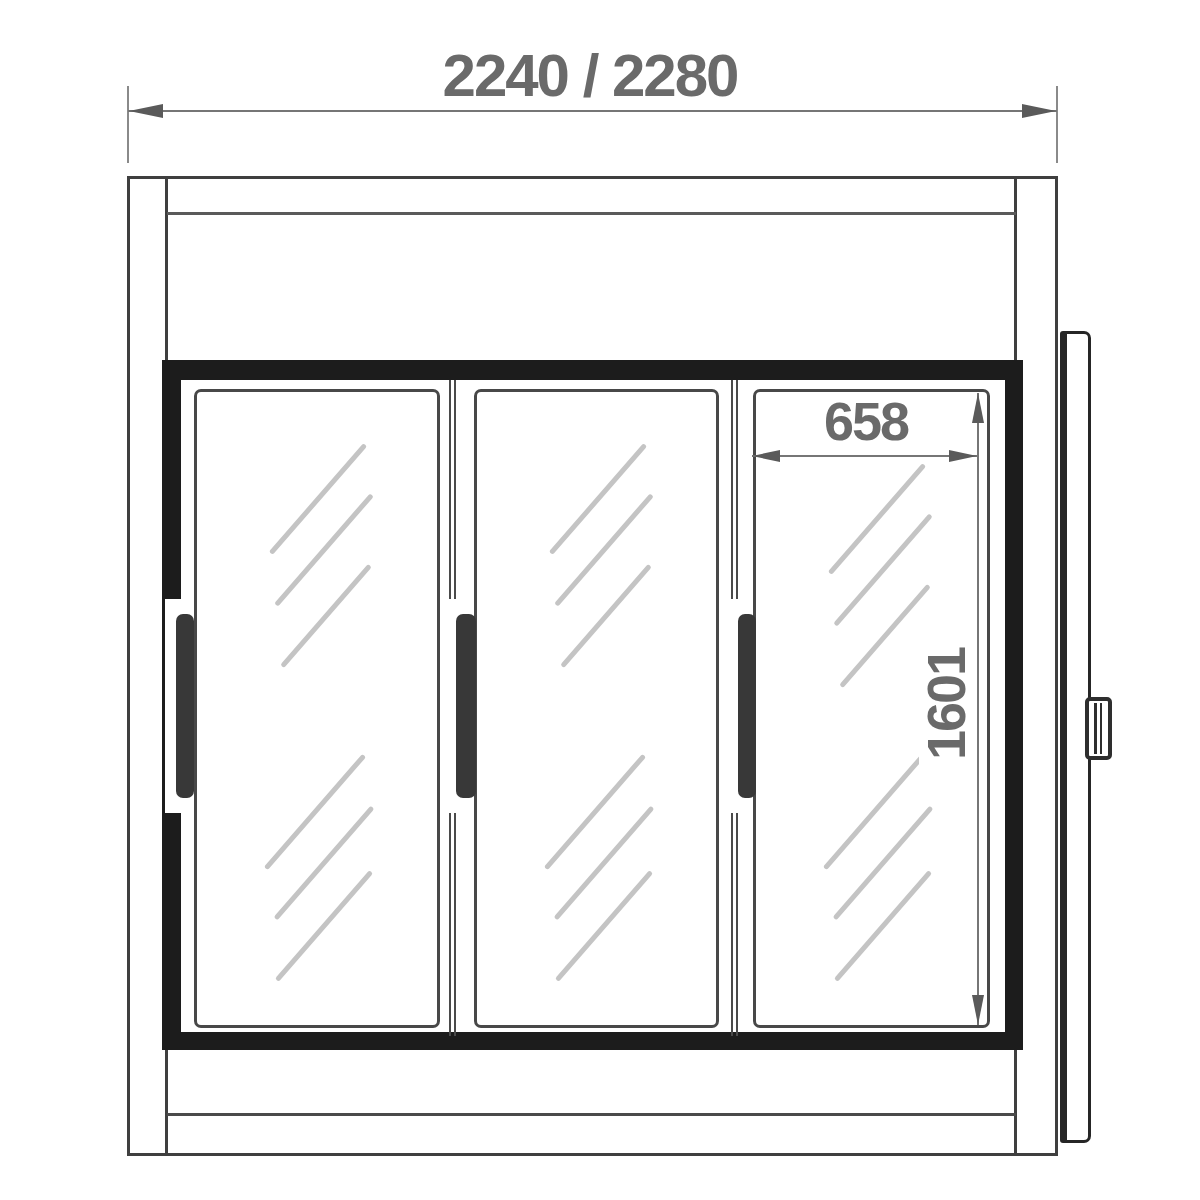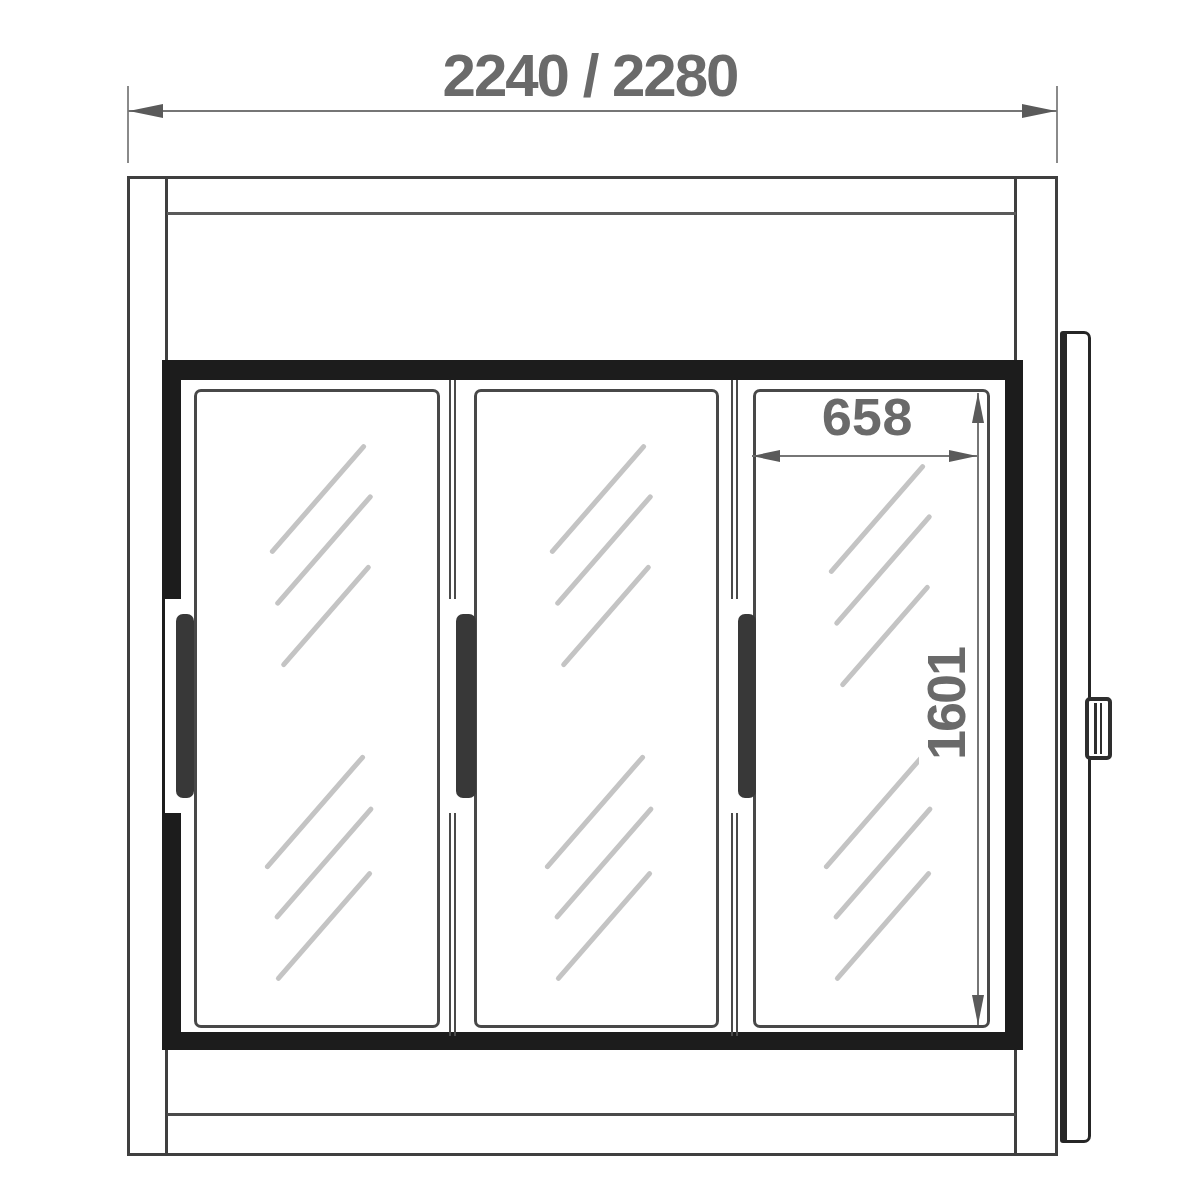--- a/index.html
+++ b/index.html
@@ -122,21 +122,21 @@
   <div class="notch" style="left:723px;width:29px;"></div>
   <div class="handle" style="left:176px;width:18px;"></div>
   <div class="handle" style="left:456px;width:20px;"></div>
   <div class="handle" style="left:738px;width:18px;"></div>
 
   <div class="side-panel"></div>
   <div class="latch"></div>
   <div class="latch-bar" style="left:1094px;width:3px;"></div>
   <div class="latch-bar" style="left:1100px;width:2px;"></div>
 
-  <div class="dim-text abs" style="left:796px;top:394px;width:140px;font-size:54px;font-family:Liberation Mono, monospace;">658</div>
+  <div class="dim-text abs" style="left:796px;top:394px;width:140px;font-size:54px;">658</div>
   <div class="dim-line-h" style="left:752px;top:455px;width:225px;"></div>
   <div class="tri tri-left small" style="left:752px;top:450px;"></div>
   <div class="tri tri-right small" style="left:949px;top:450px;"></div>
 
   <div class="dim-line-v" style="left:977px;top:393px;height:632px;"></div>
   <div class="tri tri-up" style="left:972px;top:393px;"></div>
   <div class="tri tri-down" style="left:972px;top:995px;"></div>
   <div class="dim-text v-label" style="font-size:54px;">1601</div>
 
 </div>

